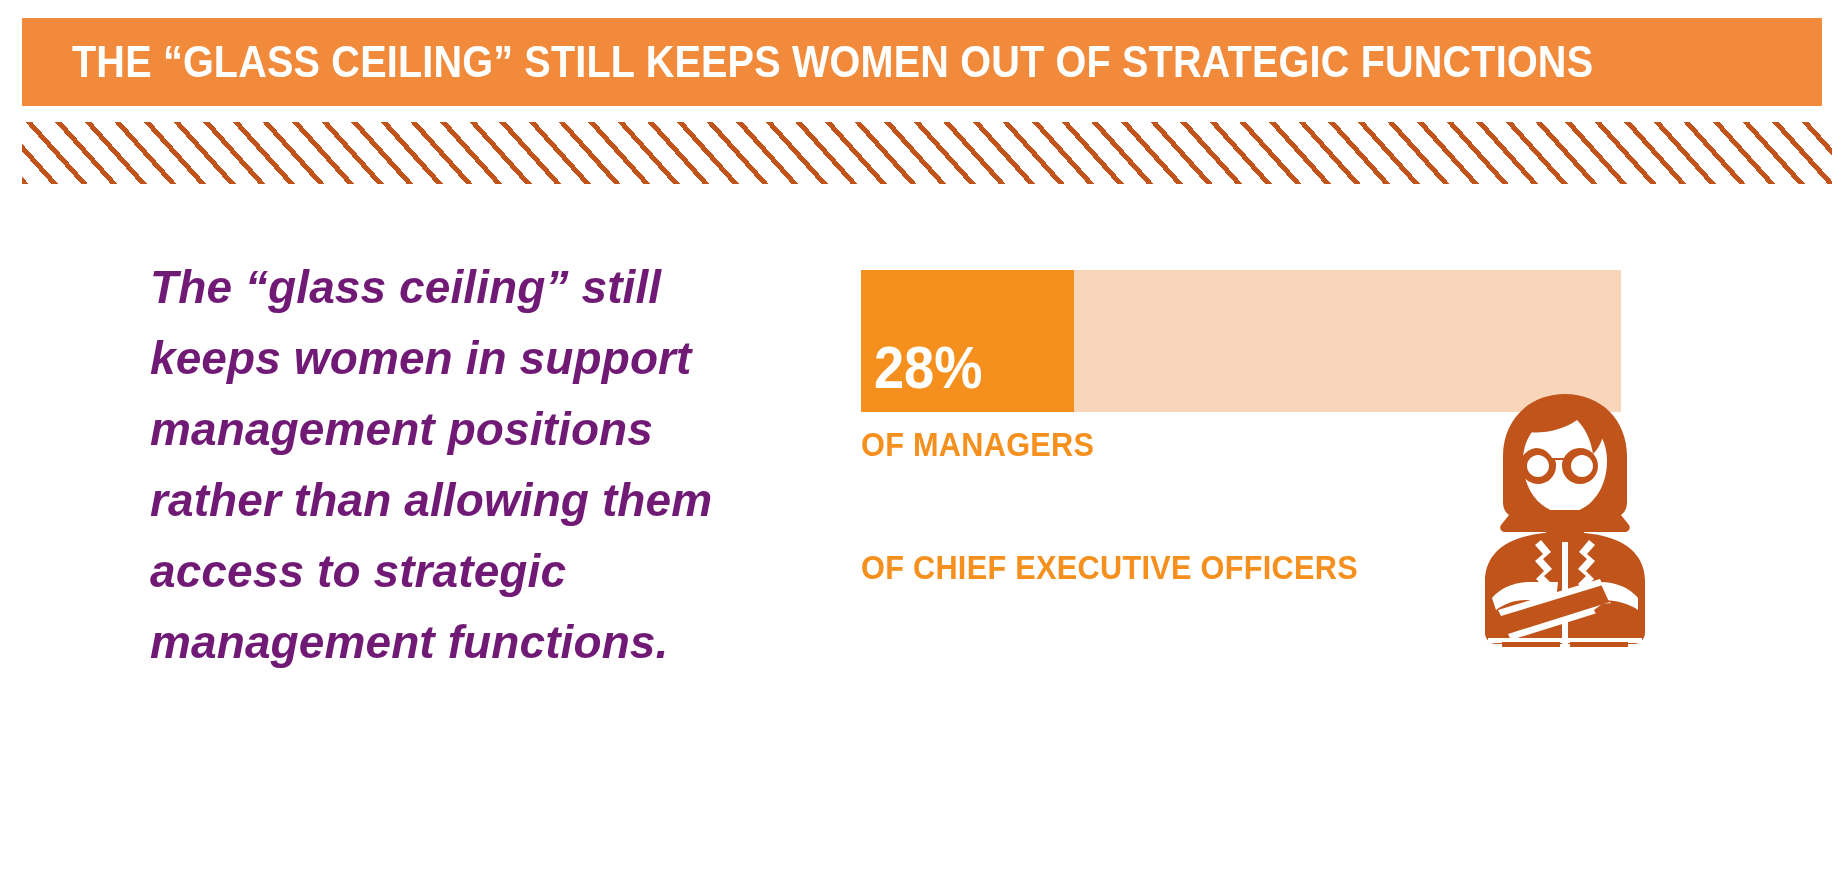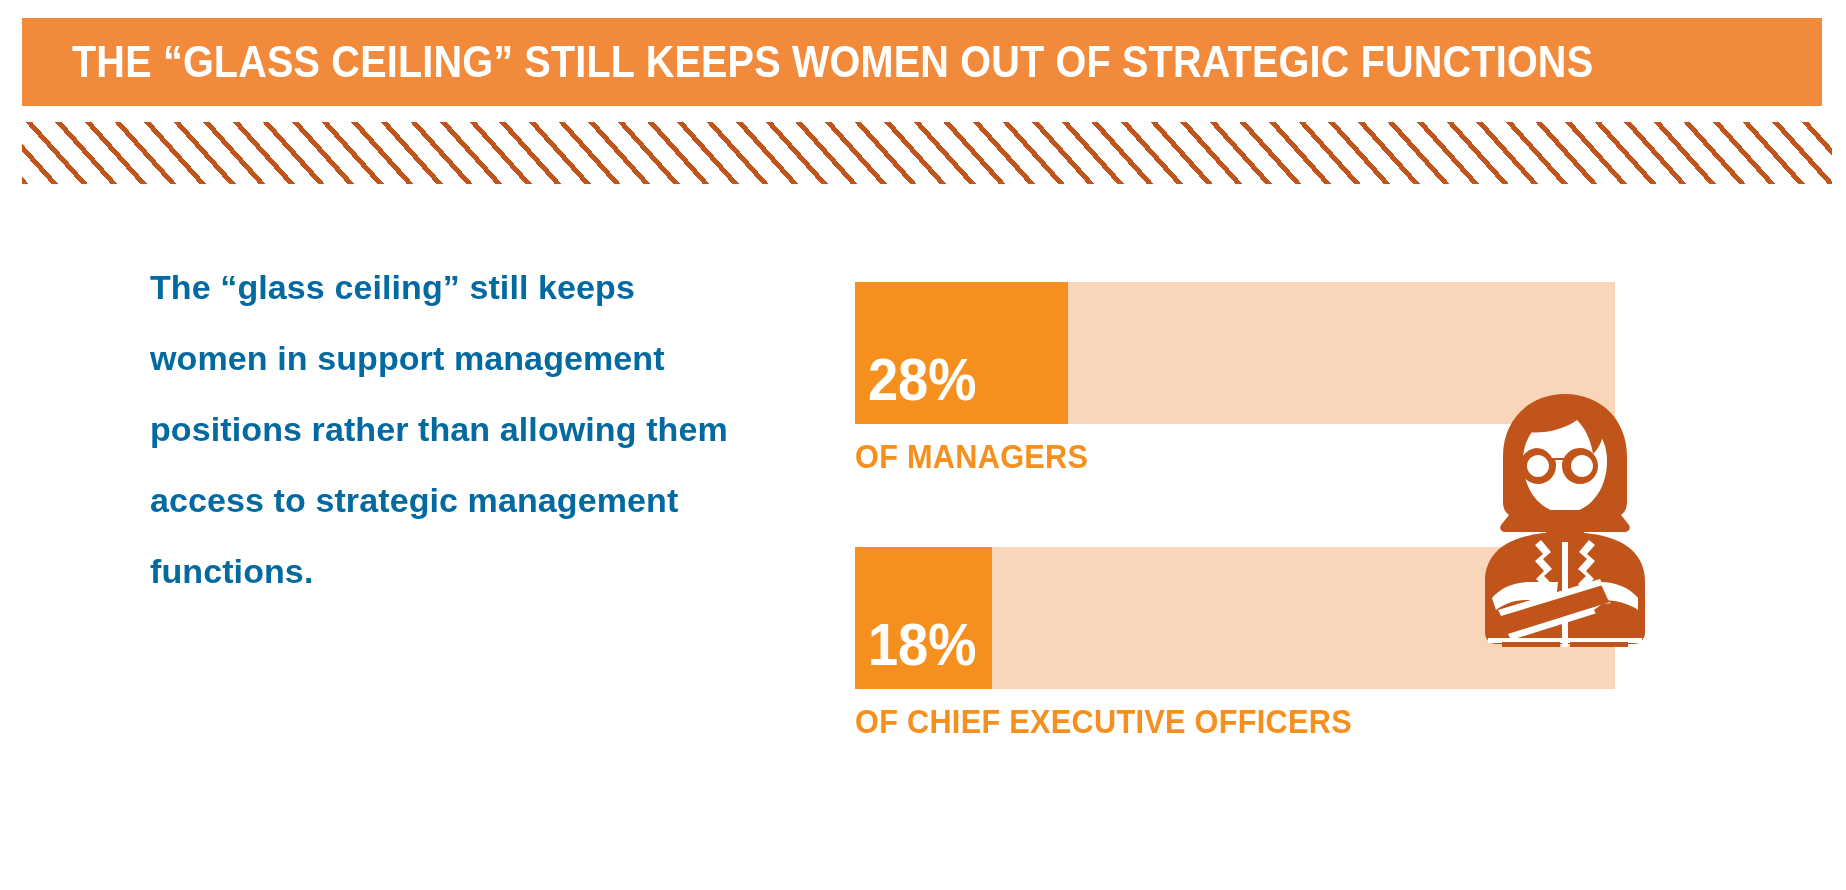--- a/index.html
+++ b/index.html
@@ -34,33 +34,34 @@
       repeating-linear-gradient(
         48deg,
         #C0541B 0px, #C0541B 5px,
         #ffffff 5px, #ffffff 22px
       );
   }
 
   
   .body-text{
     position:absolute;left:150px;top:252px;width:580px;
-    color:#0369a1;
+    color:#701a75;
     font-family:"Liberation Sans Narrow","Liberation Sans",sans-serif;
     font-weight:bold;
-    font-size:34px;
+    font-size:46px;
     line-height:71px;
     letter-spacing:0.1px;
+    font-style:italic;
   }
 
   
   .chart{
     position:absolute;left:855px;top:270px;width:790px;height:470px;
   }
-  .bar-group{position:absolute;left:0;width:790px;margin-top:12px;}
+  .bar-group{position:absolute;left:6px;width:790px;}
   .bar-group.g1{top:0;}
   .bar-group.g2{top:265px;}
 
   .bar-track{
     position:relative;width:760px;height:142px;background:#F9D5BA;
   }
   .bar-fill{
     position:absolute;left:0;top:0;height:142px;background:#F5901E;
     display:flex;align-items:flex-end;
   }
@@ -125,25 +126,20 @@
     <div class="bar-group g1">
       <div class="bar-track">
         <div class="bar-fill" id="fill-0" style="width: 28%;">
           <span class="bar-value">28%</span>
         </div>
       </div>
       <div class="bar-label">OF MANAGERS</div>
     </div>
 
     <div class="bar-group g2">
-      <div class="bar-track">
-        <div class="bar-fill" id="fill-1" style="width: 18%;">
-          <span class="bar-value">18%</span>
-        </div>
-      </div>
       <div class="bar-label">OF CHIEF EXECUTIVE OFFICERS</div>
     </div>
 
   </div>
 
   <div class="woman-icon">
     <svg viewBox="0 0 250 255" xmlns="http://www.w3.org/2000/svg" aria-hidden="true">
       <g fill="#C0541B">
 
         <path d="M125 2c-36 0-62 26-62 62v46c0 6 2 10 6 13l-8 10c-2 3 0 7 4 7h120c4 0 6-4 4-7l-8-10c4-3 6-7 6-13V64c0-36-26-62-62-62z"></path>

